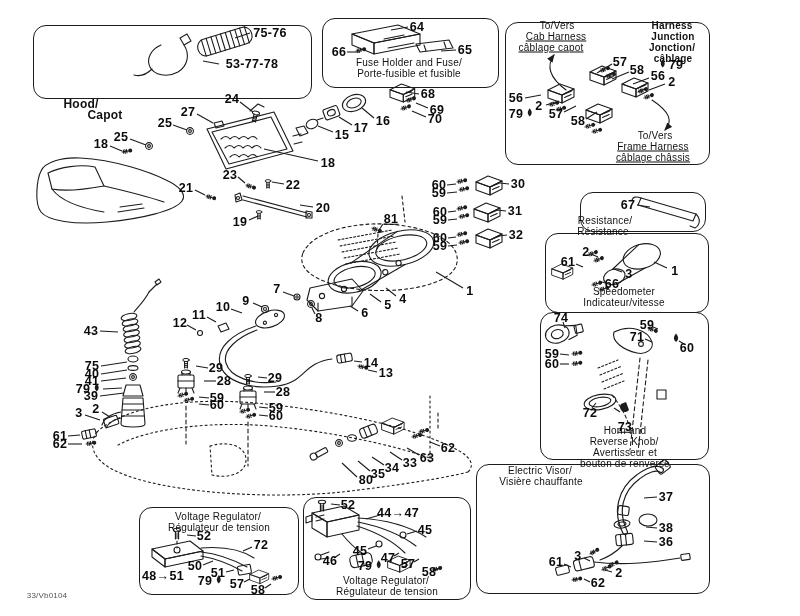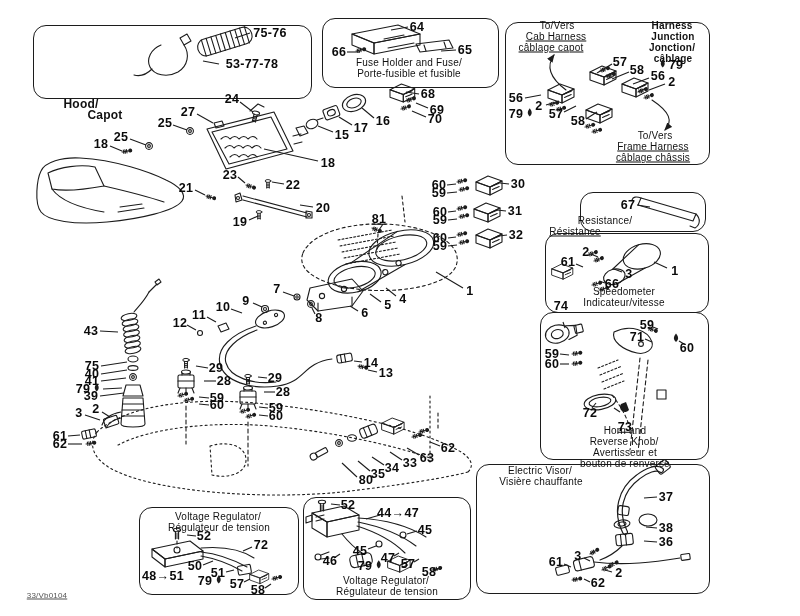--- a/index.html
+++ b/index.html
@@ -515,34 +515,34 @@
       <div class="cap u" style="left: 556px; top: 36px;">Cab Harness</div>
       <div class="cap u" style="left: 551px; top: 47px;">câblage capot</div>
       <div class="cap b" style="left: 672px; top: 25px;">Harness</div>
       <div class="cap b" style="left: 673px; top: 36px;">Junction</div>
       <div class="cap b" style="left: 672px; top: 47px;">Jonction/</div>
       <div class="cap b" style="left: 673px; top: 58px;">câblage</div>
       <div class="cap" style="left: 655px; top: 135px;">To/Vers</div>
       <div class="cap u" style="left: 653px; top: 146px;">Frame Harness</div>
       <div class="cap u" style="left: 653px; top: 157px;">câblage châssis</div>
       <div class="cap" style="left: 605px; top: 220px;">Resistance/</div>
-      <div class="cap" style="left: 575px; top: 231px; text-decoration: underline;">Résistance</div>
+      <div class="cap" style="left: 603px; top: 231px;">Résistance</div>
       <div class="cap" style="left: 624px; top: 291px;">Speedometer</div>
       <div class="cap" style="left: 624px; top: 302px;">Indicateur/vitesse</div>
       <div class="cap" style="left: 625px; top: 430px;">Horn and</div>
       <div class="cap" style="left: 624px; top: 441px;">Reverse Knob/</div>
       <div class="cap" style="left: 625px; top: 452px;">Avertisseur et</div>
       <div class="cap" style="left: 625px; top: 463px;">bouton de renverse</div>
       <div class="cap" style="left: 540px; top: 470px;">Electric Visor/</div>
       <div class="cap" style="left: 541px; top: 481px;">Visière chauffante</div>
       <div class="cap" style="left: 218px; top: 516px;">Voltage Regulator/</div>
       <div class="cap" style="left: 219px; top: 527px;">Régulateur de tension</div>
       <div class="cap" style="left: 386px; top: 580px;">Voltage Regulator/</div>
       <div class="cap" style="left: 387px; top: 591px;">Régulateur de tension</div>
-      <div class="cap" style="left: 47px; top: 595px; font-size: 8px; color: rgb(85, 85, 85); text-decoration: underline;">33/Vb0104</div>
+      <div class="cap" style="left: 47px; top: 595px; font-size: 8px; color: rgb(85, 85, 85);">33/Vb0104</div>
       <div class="plabel" style="left: 270px; top: 33px;">
         <span>75-76</span>
       </div>
       <div class="plabel" style="left: 252px; top: 64px; justify-content: flex-end;">
         <span>53-77-78</span>
       </div>
       <div class="plabel" style="left: 417px; top: 27px;">
         <span>64</span>
       </div>
       <div class="plabel" style="left: 339px; top: 52px;">
@@ -658,21 +658,21 @@
       </div>
       <div class="plabel" style="left: 440px; top: 238px;">
         <span>60</span>
       </div>
       <div class="plabel" style="left: 440px; top: 246px;">
         <span>59</span>
       </div>
       <div class="plabel" style="left: 516px; top: 235px;">
         <span>32</span>
       </div>
-      <div class="plabel" style="left: 379px; top: 219px; text-decoration: underline;">
+      <div class="plabel" style="left: 391px; top: 219px; text-decoration: underline;">
         <span>81</span>
       </div>
       <div class="plabel" style="left: 470px; top: 291px;">
         <span>1</span>
       </div>
       <div class="plabel" style="left: 628px; top: 205px;">
         <span>67</span>
       </div>
       <div class="plabel" style="left: 586px; top: 252px;">
         <span>2</span>
@@ -682,21 +682,21 @@
       </div>
       <div class="plabel" style="left: 629px; top: 274px;">
         <span>3</span>
       </div>
       <div class="plabel" style="left: 675px; top: 271px;">
         <span>1</span>
       </div>
       <div class="plabel" style="left: 612px; top: 284px;">
         <span>66</span>
       </div>
-      <div class="plabel" style="left: 561px; top: 306px;">
+      <div class="plabel" style="left: 561px; top: 318px;">
         <span>74</span>
       </div>
       <div class="plabel" style="left: 647px; top: 325px;">
         <span>59</span>
       </div>
       <div class="plabel" style="left: 637px; top: 337px;">
         <span>71</span>
       </div>
       <div class="plabel" style="left: 687px; top: 348px;">
         <span>60</span>

